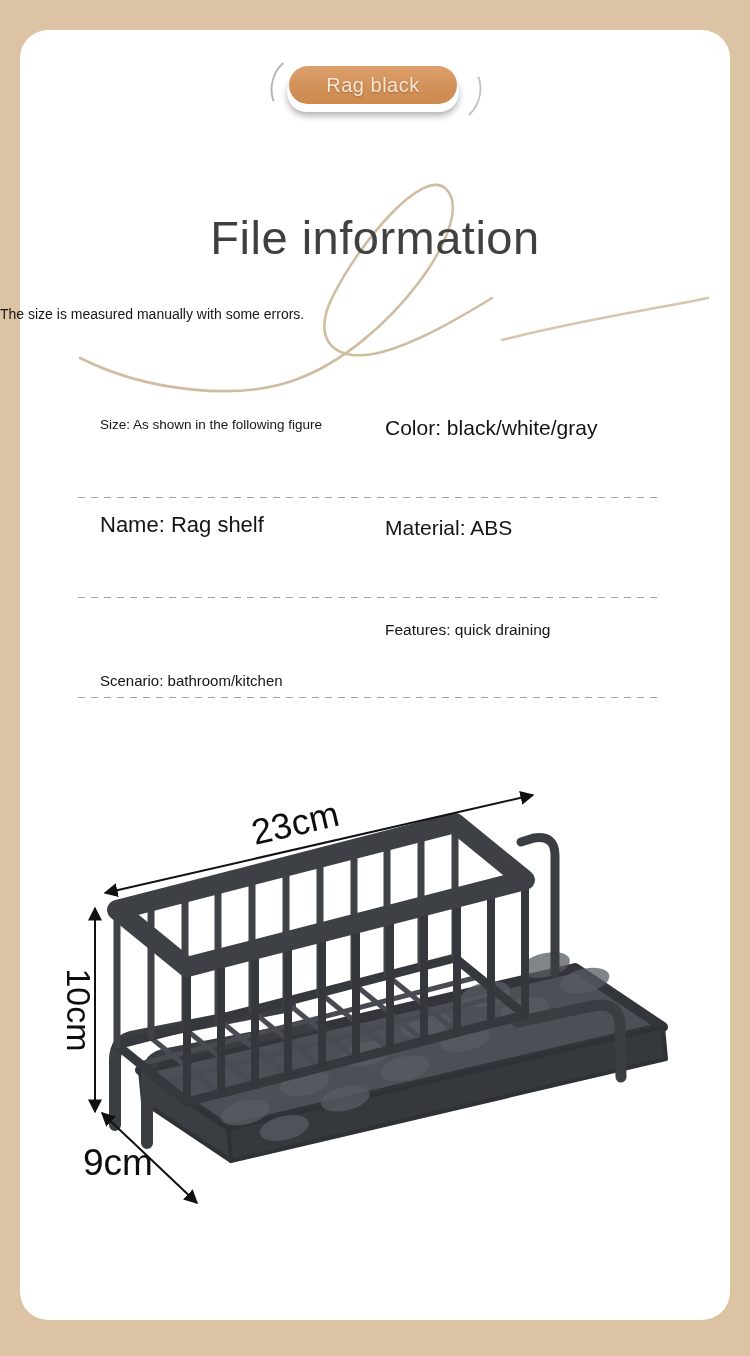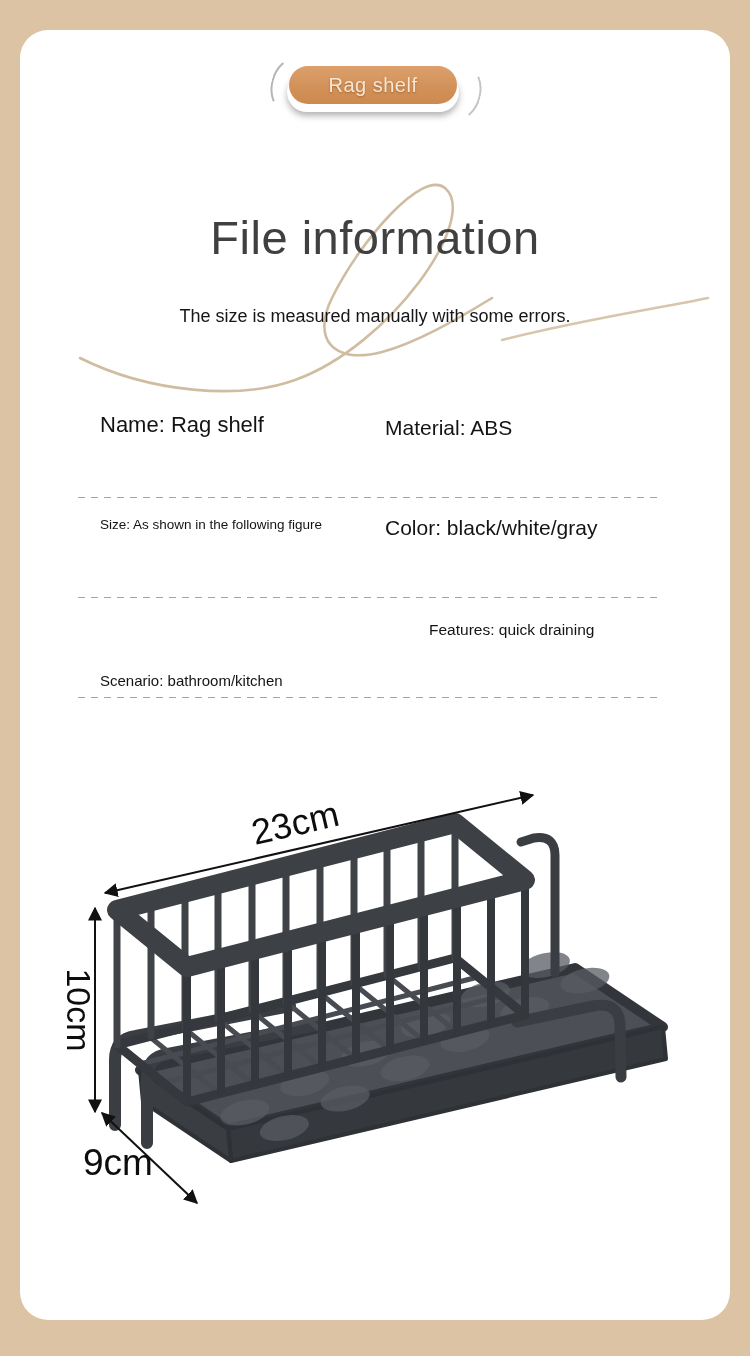--- a/index.html
+++ b/index.html
@@ -22,72 +22,72 @@
   .badge-arc-right{position:absolute;right:-6px;top:8px;width:34px;height:50px;border:2px solid #c4c4c4;
     border-color:transparent #c4c4c4 transparent transparent;border-radius:50%;transform:rotate(14deg);}
   .badge-pill{position:absolute;left:14px;top:8px;width:168px;height:38px;border-radius:20px;
     background:linear-gradient(180deg,#dda06c 0%,#d29159 55%,#cd8a4f 100%);
     display:flex;align-items:center;justify-content:center;
     color:#f6e6d4;font-size:20px;letter-spacing:.5px;text-shadow:0 1px 2px rgba(130,75,25,.55);}
   
   .swirl{position:absolute;left:60px;top:158px;width:660px;height:240px;pointer-events:none;}
   .title{position:absolute;left:0;top:210px;width:750px;text-align:center;
     font-size:47px;font-weight:400;color:#404040;letter-spacing:.5px;}
-  .subtitle{position:absolute;left:0;top:306px;width:750px;text-align:center;
-    font-size:18px;color:#161616;}
+  .subtitle{position:absolute;left:0;top:306px;width:750px;
+    font-size:14px;color:#161616;}
   
   .specs{position:absolute;left:78px;top:398px;width:580px;}
   .spec-row{position:relative;height:100px;}
   .spec-left{position:absolute;left:22px;top:14px;width:235px;}
   .spec-right{position:absolute;left:307px;top:14px;width:270px;}
   .row-0 .spec-left{font-size:22px;}
   .row-0 .spec-right{font-size:21px;top:18px;}
   .row-1 .spec-left{font-size:13.5px;line-height:1.4;top:18px;}
   .row-1 .spec-right{font-size:21px;top:18px;}
   .row-2 .spec-left{font-size:15px;top:26px;margin-top:48px;}
-  .row-2 .spec-right{font-size:15.5px;top:23px;margin-left:44px;}
+  .row-2 .spec-right{font-size:15.5px;top:23px;}
   .divider{height:2px;width:580px;
     background:repeating-linear-gradient(90deg,#a3a3a3 0 7px,transparent 7px 13px);
     background-size:13px 1.5px;background-repeat:repeat-x;background-position:0 0;}
   .divider{background-color:transparent;}
   .spec-row .divider{position:absolute;left:0;bottom:0;height:1.5px;}
   
   .figure{position:absolute;left:55px;top:775px;width:640px;height:460px;}
   .figure svg{display:block;width:640px;height:460px;}
   .dim-text{font-family:"Liberation Sans",sans-serif;fill:#0d0d0d;}
 </style>
 </head>
 <body>
 
 <div class="card"></div>
 
 <div class="badge-wrap">
   <span class="badge-arc-left"></span>
   <span class="badge-arc-right"></span>
   <div class="badge-back"></div>
-  <div class="badge-pill">Rag shelf</div>
+  <div class="badge-pill">Rag black</div>
 </div>
 
 <svg class="swirl" viewBox="0 0 660 240">
   <path d="M 20 200 C 90 235 180 242 235 222 C 330 188 420 60 385 30 C 362 11 300 83 272 140 C 252 180 272 207 322 194 C 356 185 396 162 432 140" fill="none" stroke="#c8b190" stroke-width="2.6" stroke-linecap="round" opacity="0.85"></path>
   <path d="M 442 182 C 520 162 600 150 648 140" fill="none" stroke="#cdb798" stroke-width="2.4" stroke-linecap="round" opacity="0.8"></path>
 </svg>
 
 <div class="title">File information</div>
 <div class="subtitle">The size is measured manually with some errors.</div>
 
 <div class="specs">
+  <div class="spec-row row-1">
+    <div class="spec-left">Size: As shown in the following figure</div>
+    <div class="spec-right">Color: black/white/gray</div>
+    <div class="divider"></div>
+  </div>
   <div class="spec-row row-0">
     <div class="spec-left">Name: Rag shelf</div>
     <div class="spec-right">Material: ABS</div>
-    <div class="divider"></div>
-  </div>
-  <div class="spec-row row-1">
-    <div class="spec-left">Size: As shown in the following figure</div>
-    <div class="spec-right">Color: black/white/gray</div>
     <div class="divider"></div>
   </div>
   <div class="spec-row row-2">
     <div class="spec-left">Scenario: bathroom/kitchen</div>
     <div class="spec-right">Features: quick draining</div>
     <div class="divider"></div>
   </div>
 </div>
 
 <div class="figure">

